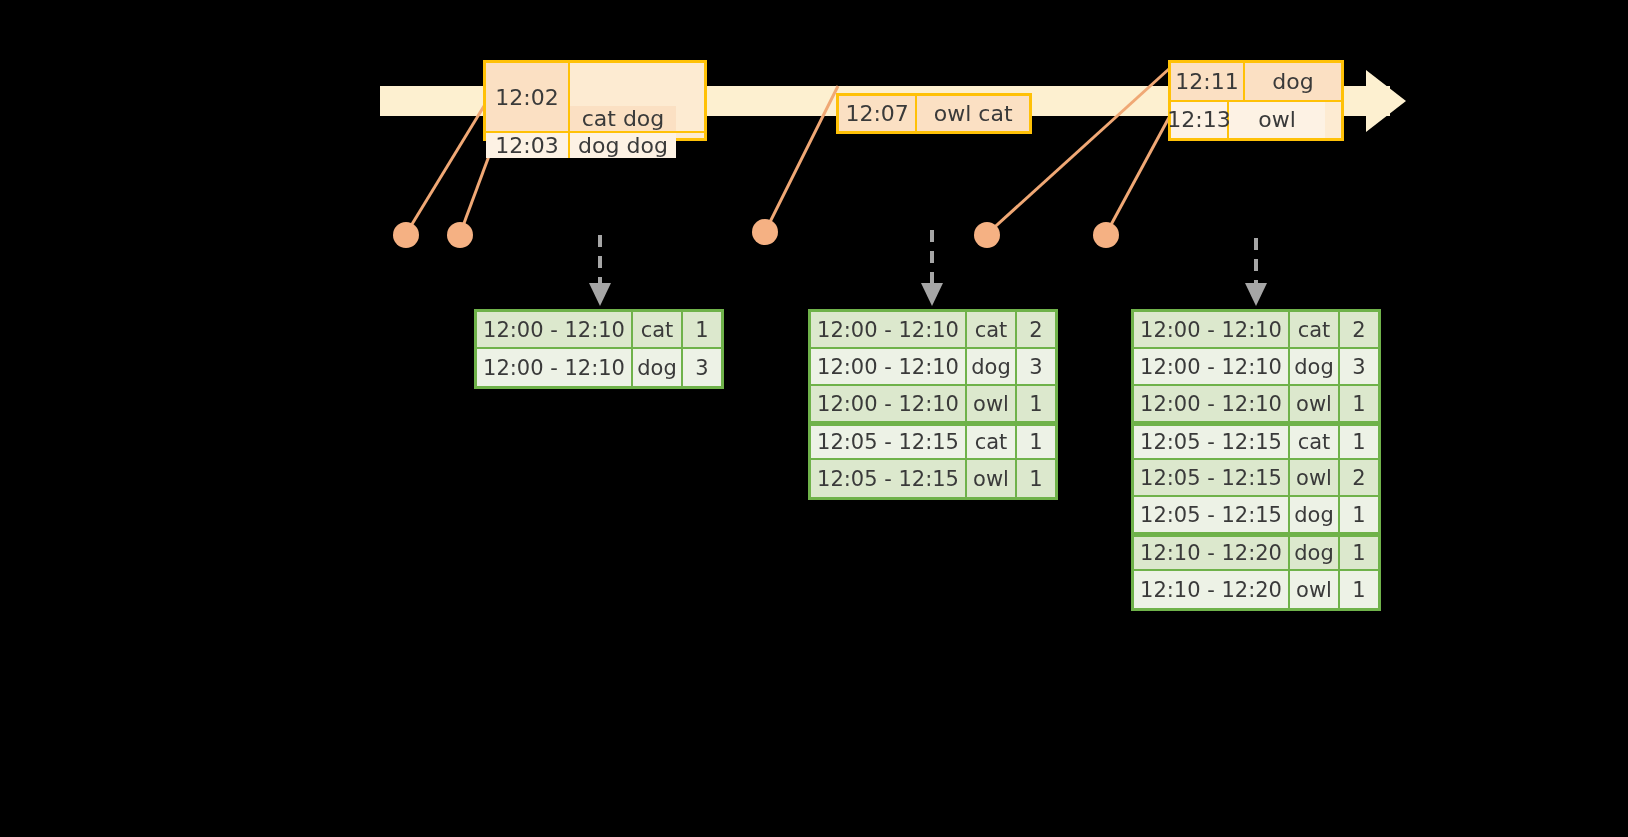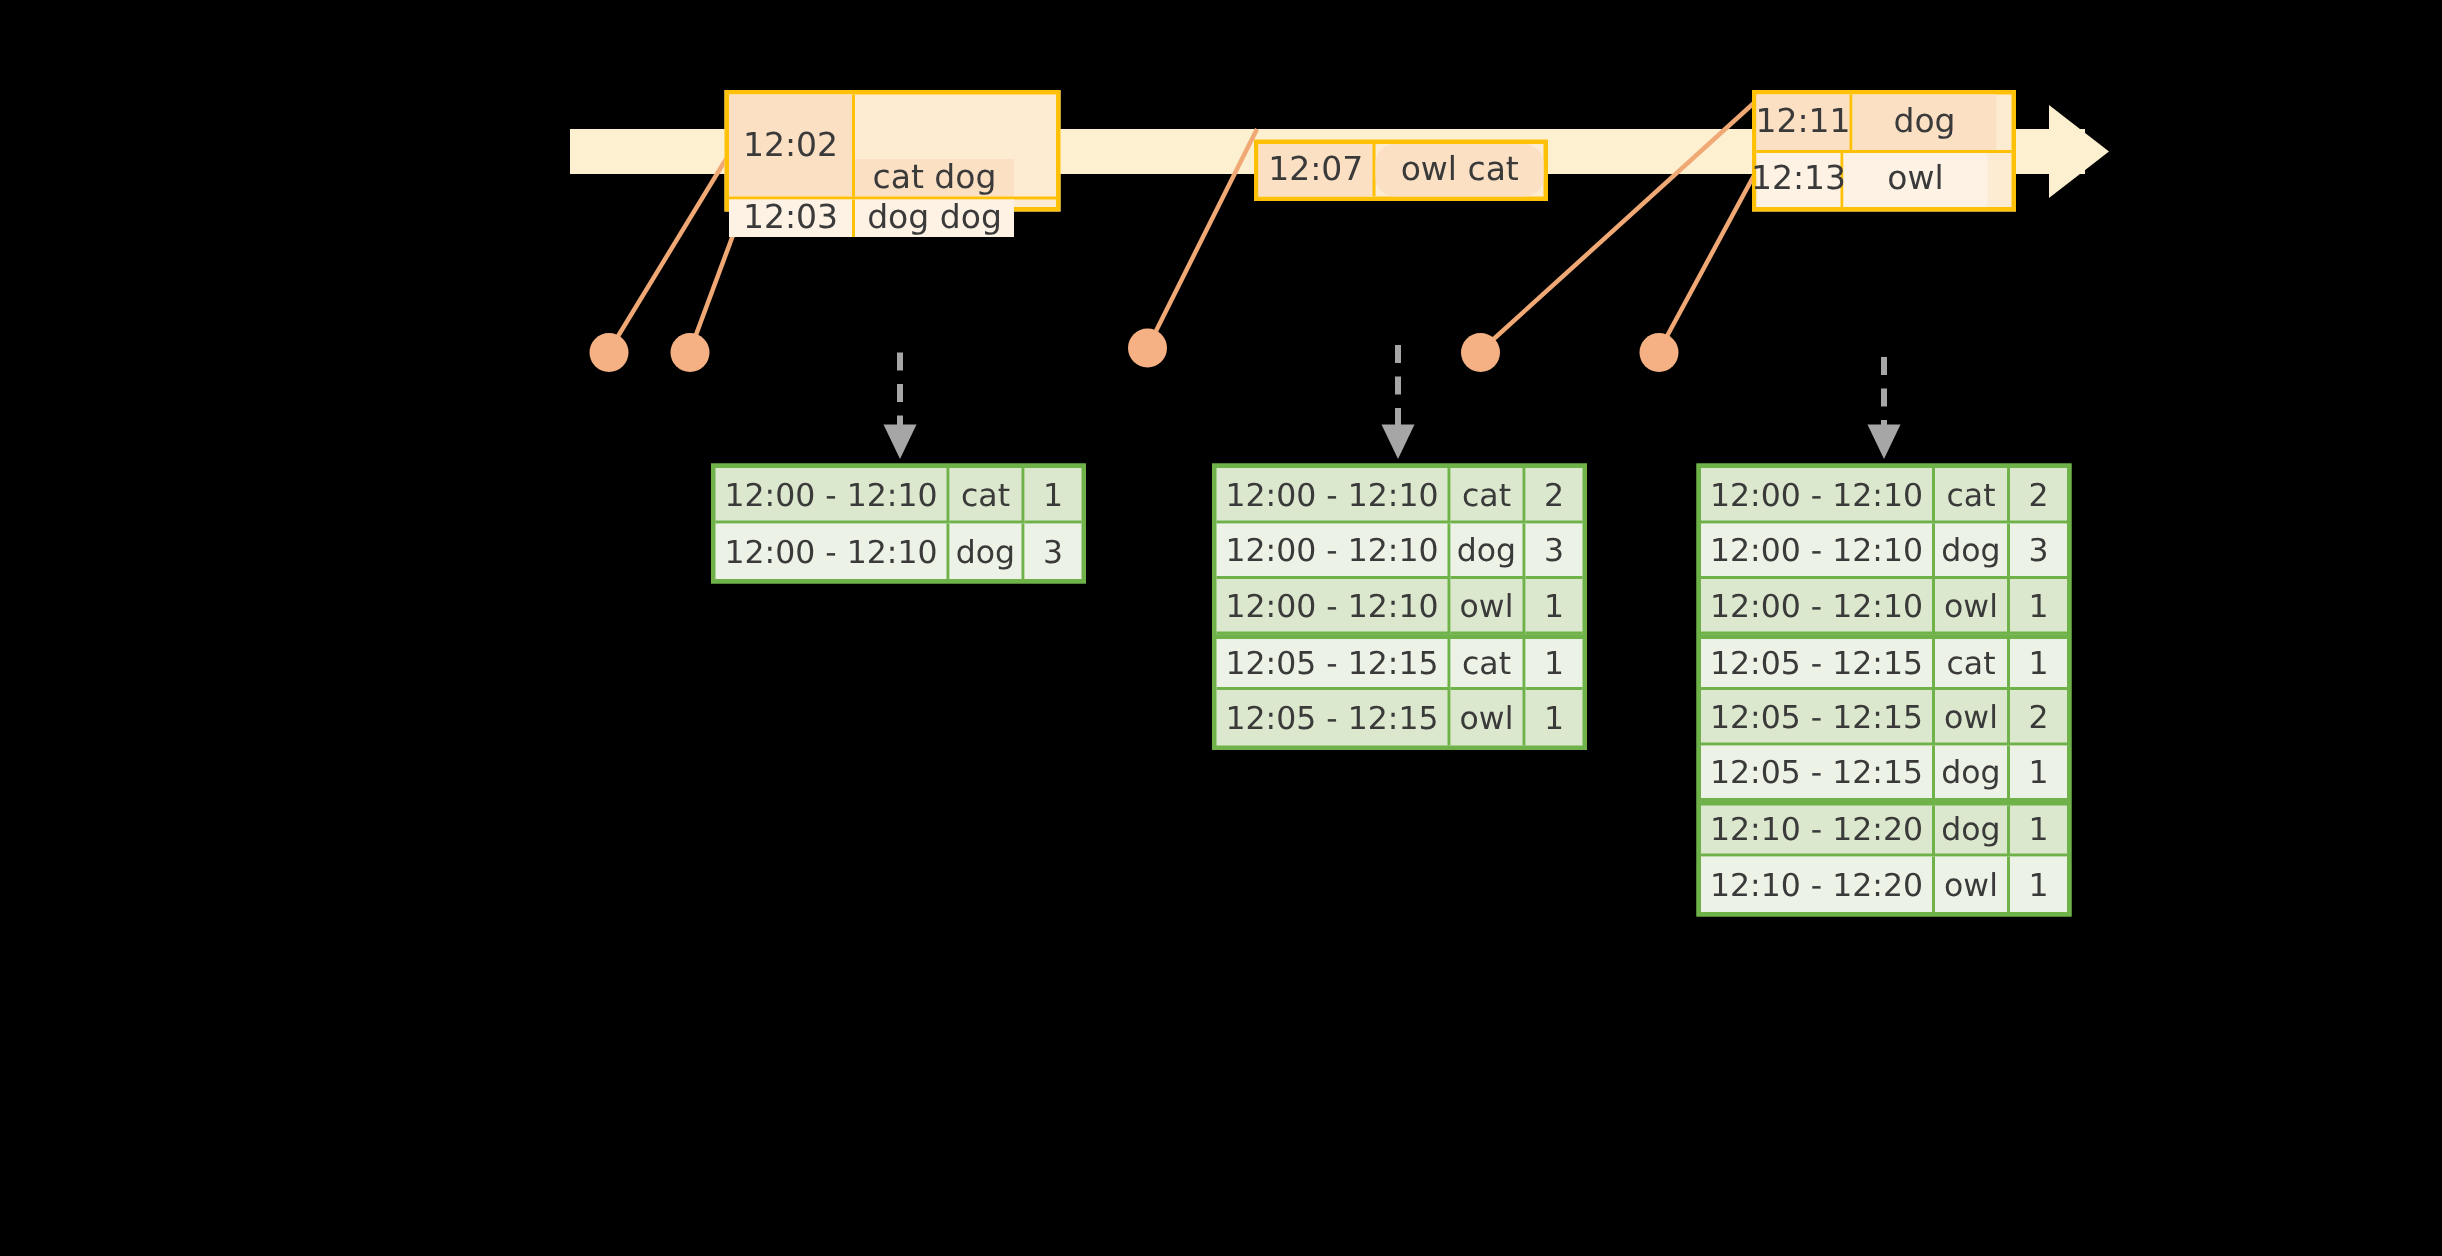--- a/index.html
+++ b/index.html
@@ -85,27 +85,27 @@
     </div>
     <div class="event-row row-light">
       <div class="ev-time" style="width:84px;">12:03</div>
       <div class="ev-words" style="width:106px;">dog dog</div>
     </div>
   </div>
 
   <div class="event-box" style="left:836px;top:80px;width:196px;height:41px;margin-top:13px;">
     <div class="event-row row-dark">
       <div class="ev-time" style="width:84px;">12:07</div>
-      <div class="ev-words" style="width:120px;border-radius:13px;">owl cat</div>
+      <div class="ev-words" style="width:120px;">owl cat</div>
     </div>
   </div>
 
   <div class="event-box" style="left:1168px;top:60px;width:176px;height:81px;">
     <div class="event-row row-dark">
-      <div class="ev-time" style="width:64px;text-align:right;">12:11</div>
+      <div class="ev-time" style="width:74px;text-align:right;">12:11</div>
       <div class="ev-words" style="width:96px;">dog</div>
     </div>
     <div class="event-row row-light">
       <div class="ev-time" style="width:58px;">12:13</div>
       <div class="ev-words" style="width:96px;">owl</div>
     </div>
   </div>
 
   <div class="win-table" id="tbl1" style="left:474px;top:309px;">
       <div class="wt-row shade-a">

